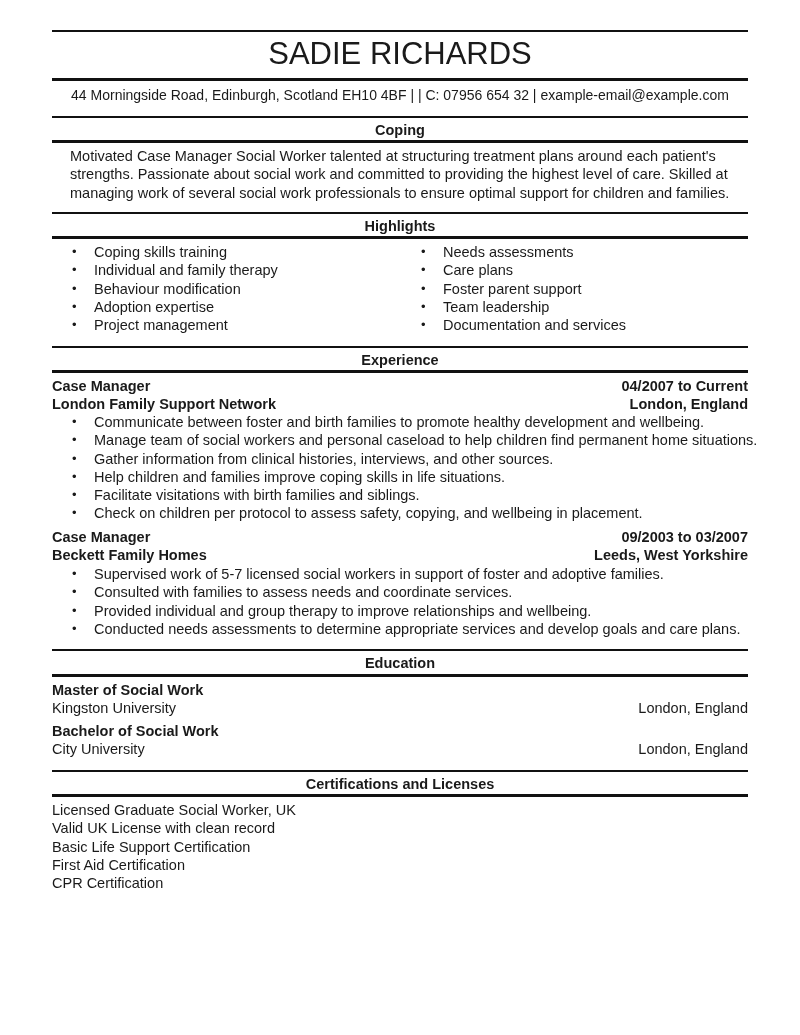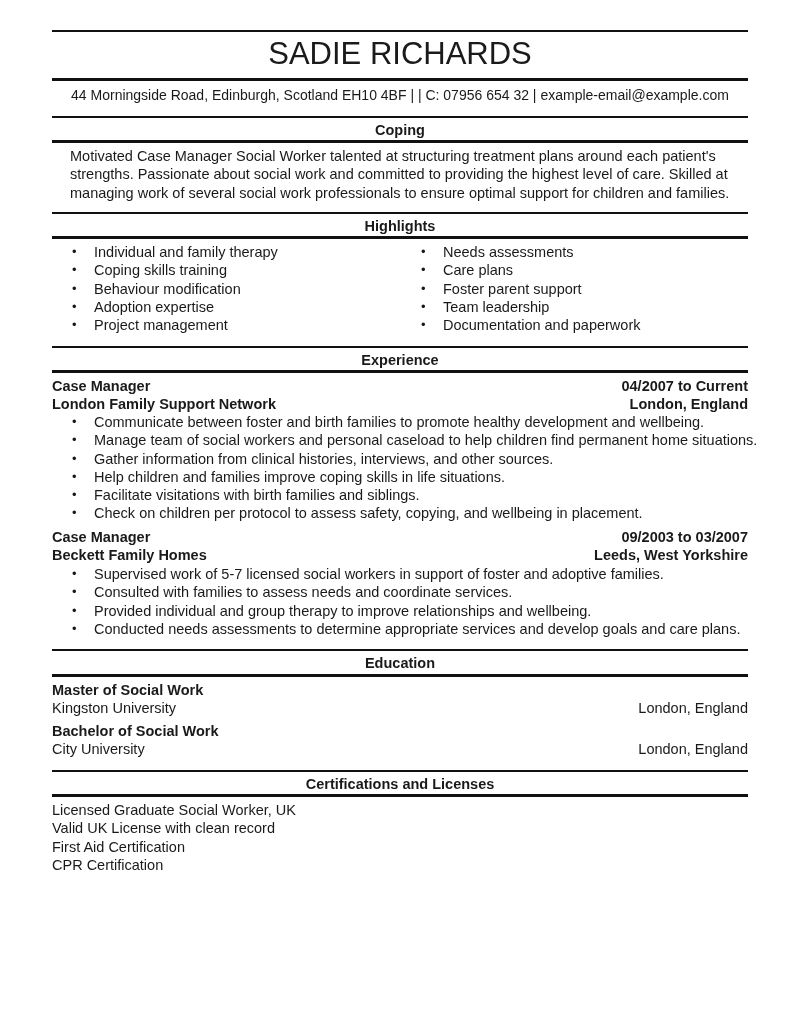--- a/index.html
+++ b/index.html
@@ -51,32 +51,32 @@
   <div class="rule-thin" style="top:116px;"></div>
   <div class="section-title" style="top:121px;">Coping</div>
   <div class="rule-thick" style="top:140px;"></div>
   <div class="para" style="top:147px;margin-left:18px;">Motivated Case Manager Social Worker talented at structuring treatment plans around each patient's strengths. Passionate about social work and committed to providing the highest level of care. Skilled at managing work of several social work professionals to ensure optimal support for children and families.</div>
 
   <div class="rule-thin" style="top:212px;"></div>
   <div class="section-title" style="top:217px;">Highlights</div>
   <div class="rule-thick" style="top:236px;"></div>
   <div style="position:absolute; top:243px; left:0; width:696px; height:95px;">
     <div class="col" style="left:0;">
+      <div class="bul">Coping skills training</div>
       <div class="bul">Individual and family therapy</div>
-      <div class="bul">Coping skills training</div>
       <div class="bul">Behaviour modification</div>
       <div class="bul">Adoption expertise</div>
       <div class="bul">Project management</div>
     </div>
     <div class="col" style="left:349px;">
       <div class="bul">Needs assessments</div>
       <div class="bul">Care plans</div>
       <div class="bul">Foster parent support</div>
       <div class="bul">Team leadership</div>
-      <div class="bul">Documentation and paperwork</div>
+      <div class="bul">Documentation and services</div>
     </div>
   </div>
 
   <div class="rule-thin" style="top:346px;"></div>
   <div class="section-title" style="top:351px;">Experience</div>
   <div class="rule-thick" style="top:370px;"></div>
 
   <div class="row b" style="top:377px;">
     <span class="l">Case Manager</span>
     <span class="r">04/2007 to Current</span>
@@ -127,16 +127,17 @@
     <span class="l">City University</span>
     <span class="r">London, England</span>
   </div>
 
   <div class="rule-thin" style="top:770px;"></div>
   <div class="section-title" style="top:775px;">Certifications and Licenses</div>
   <div class="rule-thick" style="top:794px;"></div>
   <div style="position:absolute; top:801px; left:0;">
     <div style="font-size:14.5px; line-height:18.3px;">Licensed Graduate Social Worker, UK</div>
     <div style="font-size:14.5px; line-height:18.3px;">Valid UK License with clean record</div>
+    <div style="font-size:14.5px; line-height:18.3px;">Basic Life Support Certification</div>
     <div style="font-size:14.5px; line-height:18.3px;">First Aid Certification</div>
     <div style="font-size:14.5px; line-height:18.3px;">CPR Certification</div>
   </div>
 </div>
 
 </body></html>

